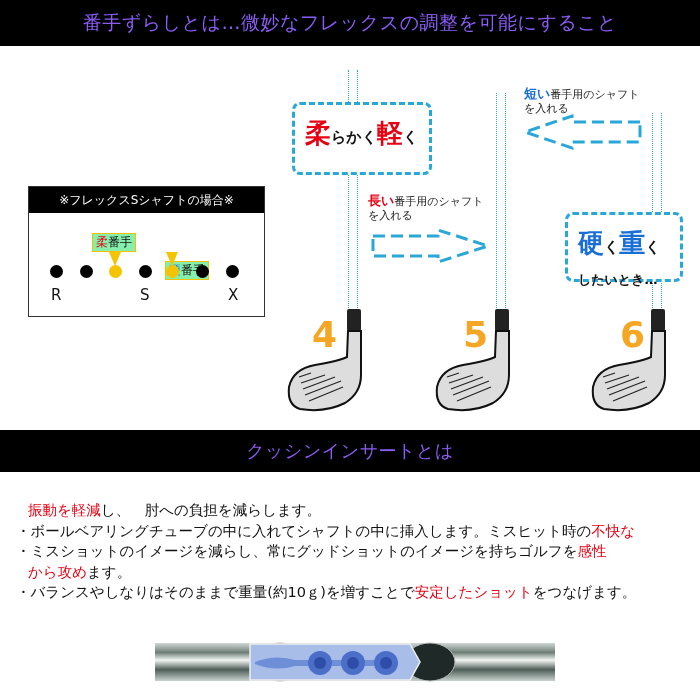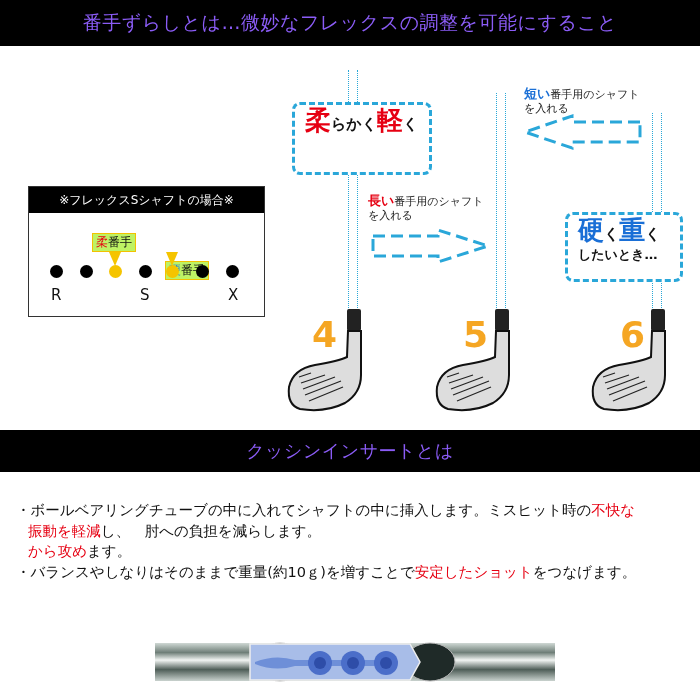--- a/index.html
+++ b/index.html
@@ -10,35 +10,35 @@
   .bar { position:absolute; left:0; width:700px; background:#000; color:#8b5cf6;
          display:flex; align-items:center; justify-content:center; font-size:19px; letter-spacing:0.5px; }
   #top-bar { top:0; height:46px; }
   #mid-bar { top:430px; height:42px; font-size:18px; }
 
   
   .shaft { position:absolute; width:10px; border-left:1.5px dotted #29a8d8; border-right:1.5px dotted #29a8d8; }
 
   
   .callout { position:absolute; border:3px dashed #2aa7d9; border-radius:8px; background:#fff; padding:6px 10px; }
-  .callout .l1 { font-weight:bold; font-size:15px; line-height:19px; white-space:nowrap; }
+  .callout .l1 { font-weight:bold; font-size:15px; line-height:44px; white-space:nowrap; }
   .callout .big { font-size:26px; font-weight:bold; }
   .callout .l2 { font-weight:bold; font-size:13px; white-space:nowrap; margin-top:2px; }
   .red { color:#e60012; }
   .blue { color:#1a6fd6; }
 
   .note { position:absolute; font-size:11px; line-height:14px; color:#222; white-space:nowrap; }
   .note b { font-size:13px; }
 
   .arrow svg { display:block; }
 
   
   #flex-box { position:absolute; left:28px; top:186px; width:237px; height:131px; border:1px solid #333; background:#fff; }
   #flex-box .hdr { background:#000; color:#fff; height:26px; font-size:12px; display:flex; align-items:center; justify-content:center; }
-  .tag { position:absolute; top:46px; height:19px; padding:0 3px; border:1.5px solid #f2c200; background:#bef264; font-size:12px; line-height:16px; }
+  .tag { position:absolute; top:46px; height:19px; padding:0 3px; border:1.5px solid #f2c200; background:#86efac; font-size:12px; line-height:16px; }
   .dot { position:absolute; top:78px; width:13px; height:13px; border-radius:50%; background:#000; }
   .dot.y { background:#f5c400; }
   .tri { position:absolute; top:65px; width:0; height:0; border-left:6px solid transparent; border-right:6px solid transparent; border-top:14px solid #f5c400; }
   .lbl { position:absolute; top:99px; font-size:15px; }
 
   
   .num { position:absolute; font-size:36px; font-weight:bold; color:#f5a623; }
 
   
   #bullets { position:absolute; left:16px; top:500px; width:680px; font-size:14.5px; line-height:20.5px; }
@@ -149,22 +149,23 @@
 </svg>
 <div class="num" style="left:312px; top:314px;">4</div>
 <div class="num" style="left:463px; top:314px;">5</div>
 <div class="num" style="left:620px; top:314px;">6</div>
 
 <div id="mid-bar" class="bar">
   <span>クッシンインサートとは</span>
 </div>
 
 <div id="bullets">
+  <div class="line ind"><span class="r">振動を軽減</span><span>し、　肘への負担を減らします。</span></div>
   <div class="line"><span>・</span><span>ボールベアリングチューブの中に入れてシャフトの中に挿入します。ミスヒット時の</span><span class="r">不快な</span></div>
-  <div class="line ind"><span class="r">振動を軽減</span><span>し、　肘への負担を減らします。</span></div>
+  <div class="line"><span>・</span><span>ミスショットのイメージを減らし、常にグッドショットのイメージを持ちゴルフを</span><span class="r">感性</span></div>
   <div class="line ind"><span class="r">から攻め</span><span>ます。</span></div>
   <div class="line"><span>・</span><span>バランスやしなりはそのままで重量(約10ｇ)を増すことで</span><span class="r">安定したショット</span><span>をつなげます。</span></div>
 </div>
 
 <svg id="insert" viewBox="0 0 400 50">
   <defs>
     <linearGradient id="pipe" x1="0" y1="0" x2="0" y2="1">
       <stop offset="0" stop-color="#cfd8d4"></stop>
         <stop offset="0.25" stop-color="#6f7f78"></stop>
       <stop offset="0.45" stop-color="#f2f5f3"></stop>

